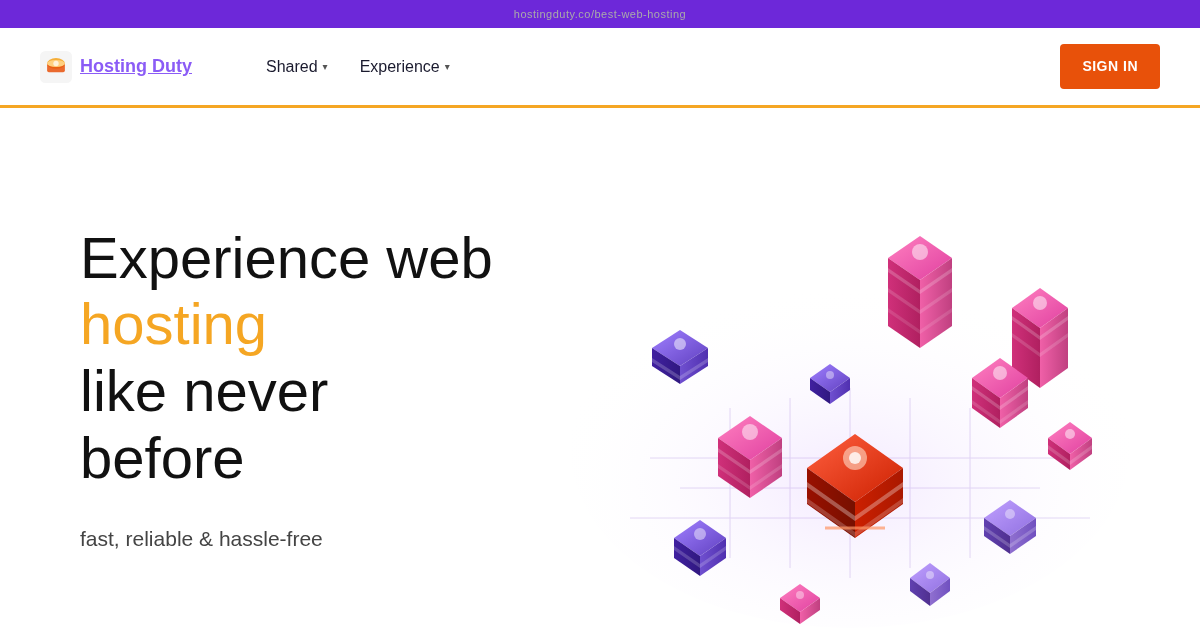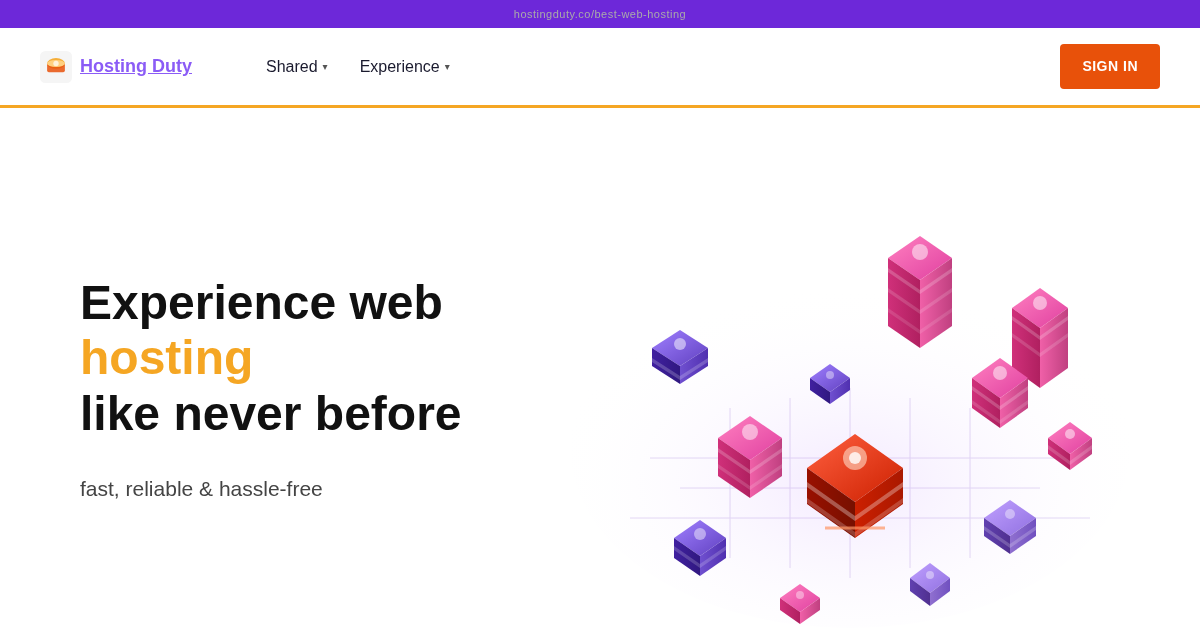--- a/index.html
+++ b/index.html
@@ -93,22 +93,22 @@
       padding: 40px 80px 40px 80px;
       background: #fff;
       position: relative;
       overflow: hidden;
     }
     .hero-content {
       flex: 0 0 420px;
       z-index: 2;
     }
     .hero-title {
-      font-size: 48px;
-      font-weight: 700;
+      font-size: 58px;
+      font-weight: 400;
       color: #111;
       line-height: 1.15;
       margin-bottom: 36px;
     }
     .hero-title .highlight {
       color: #f5a623;
     }
     .hero-subtitle {
       font-size: 21px;
       color: #444;

